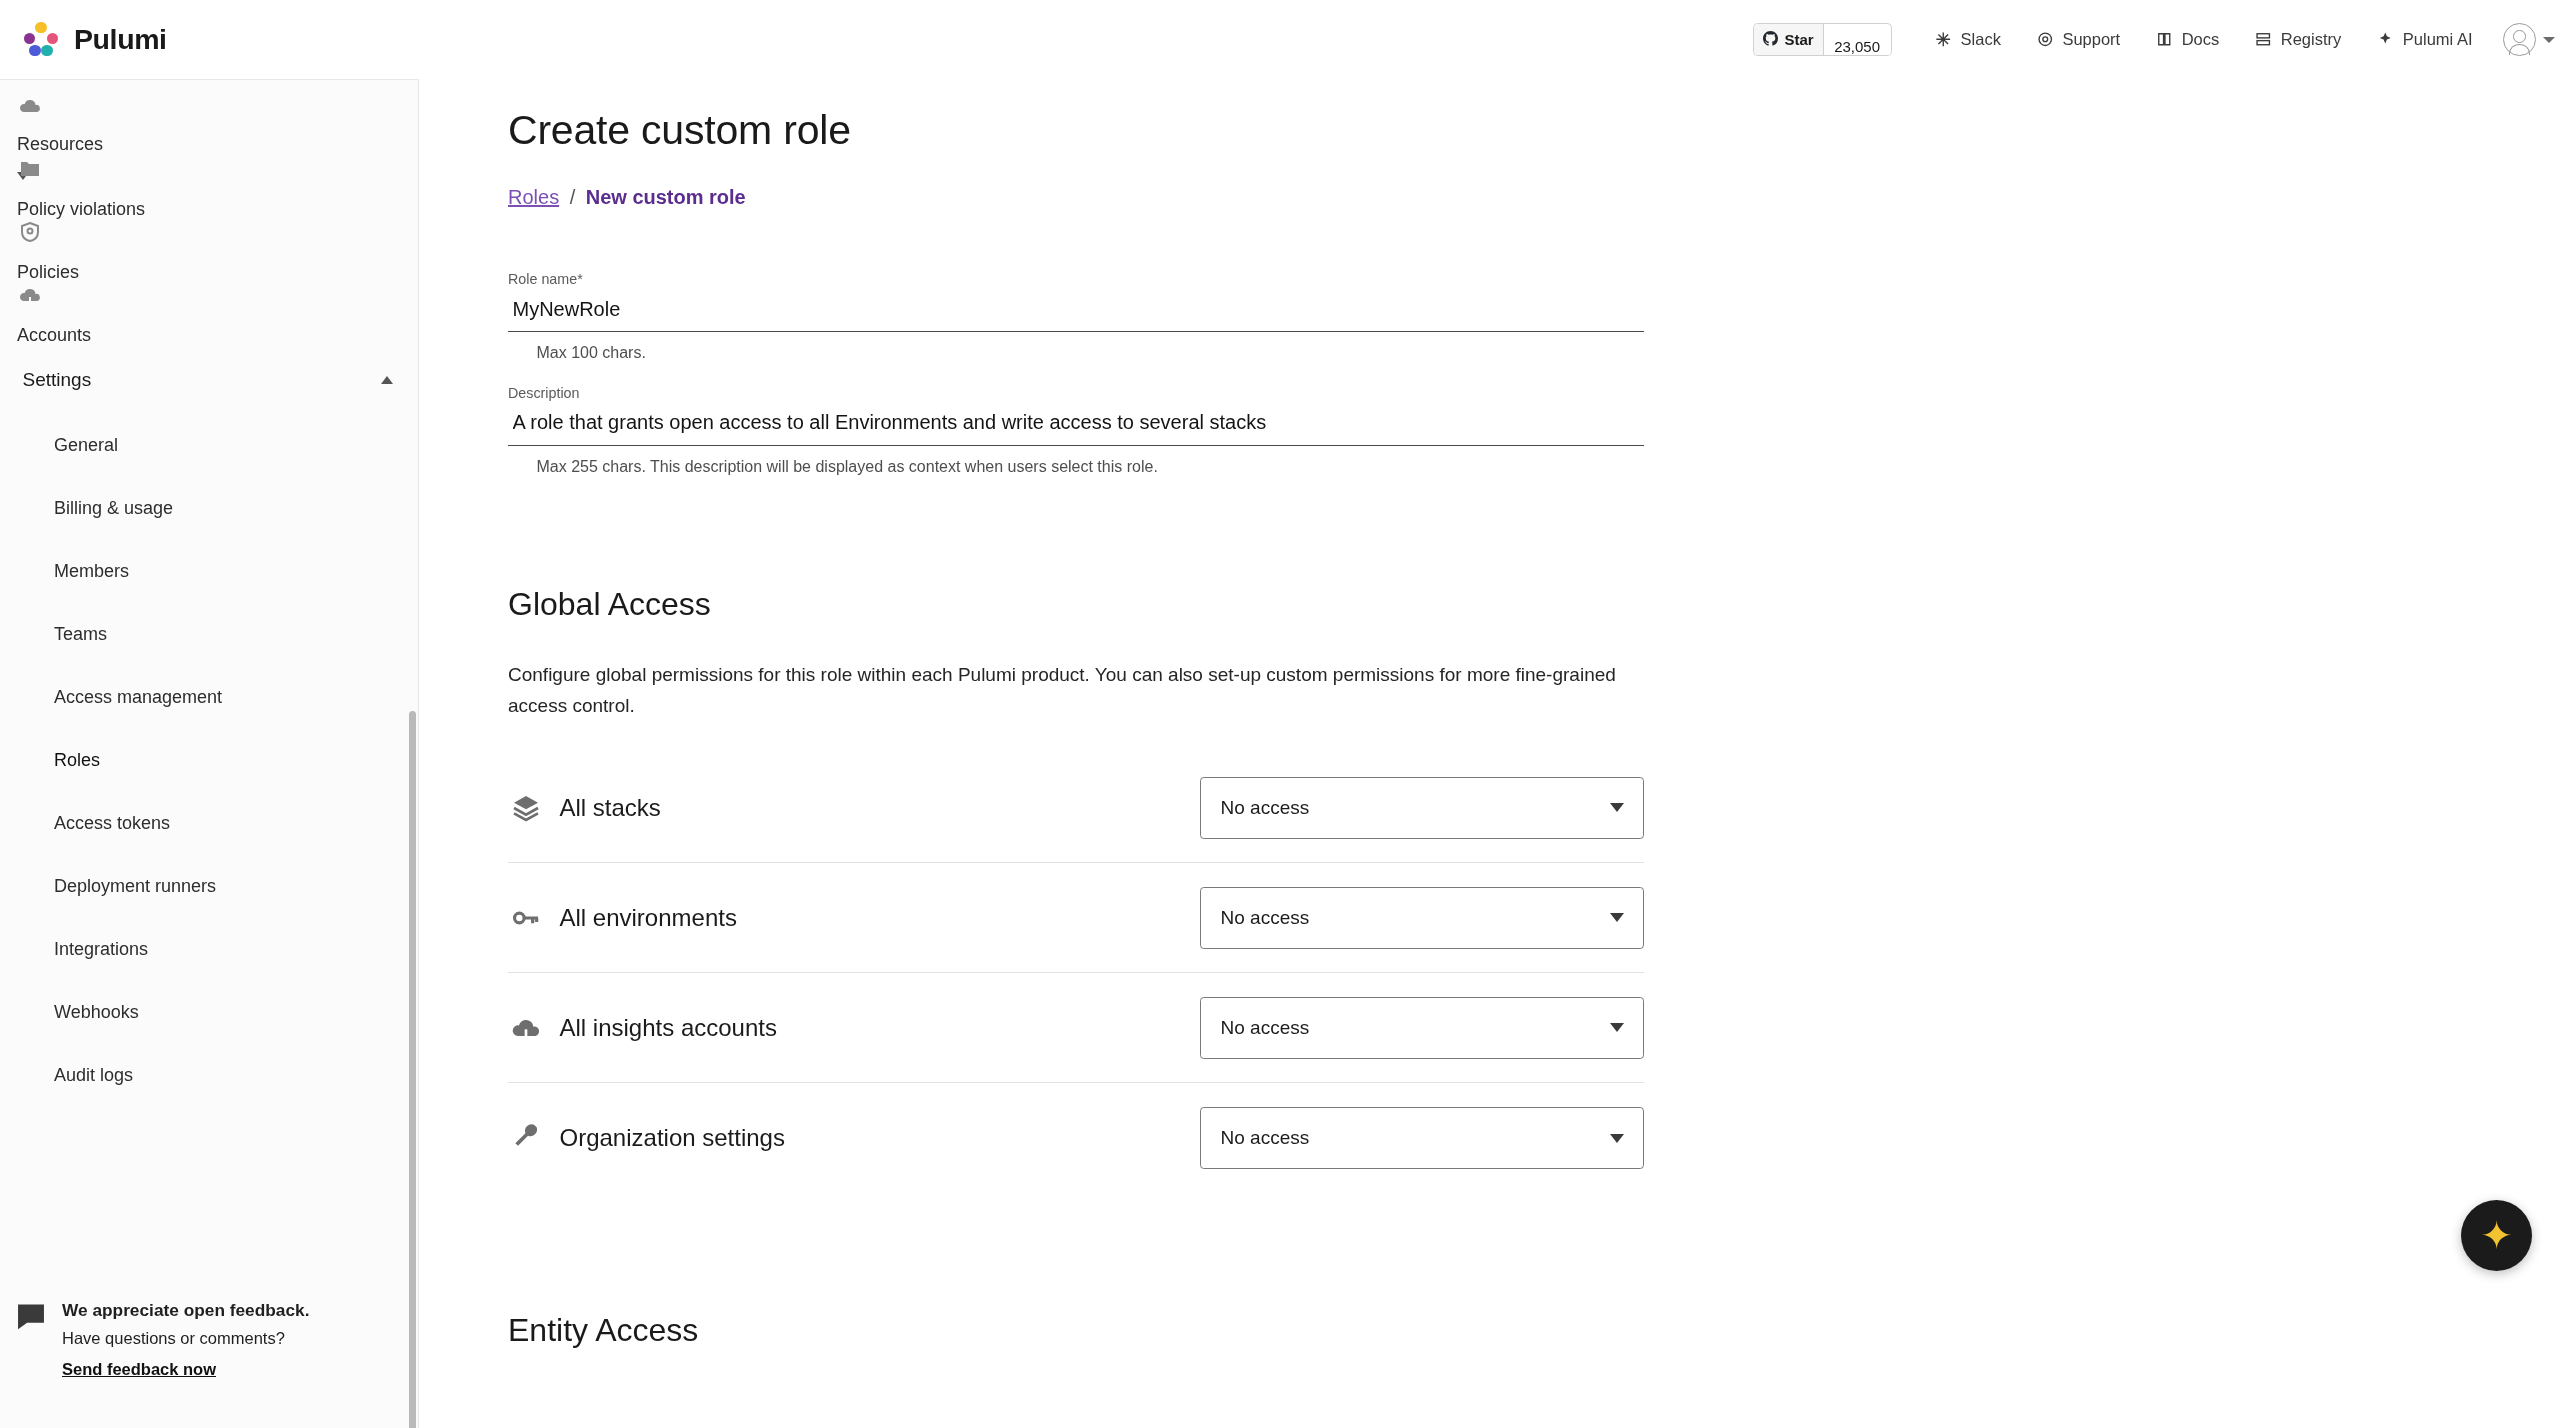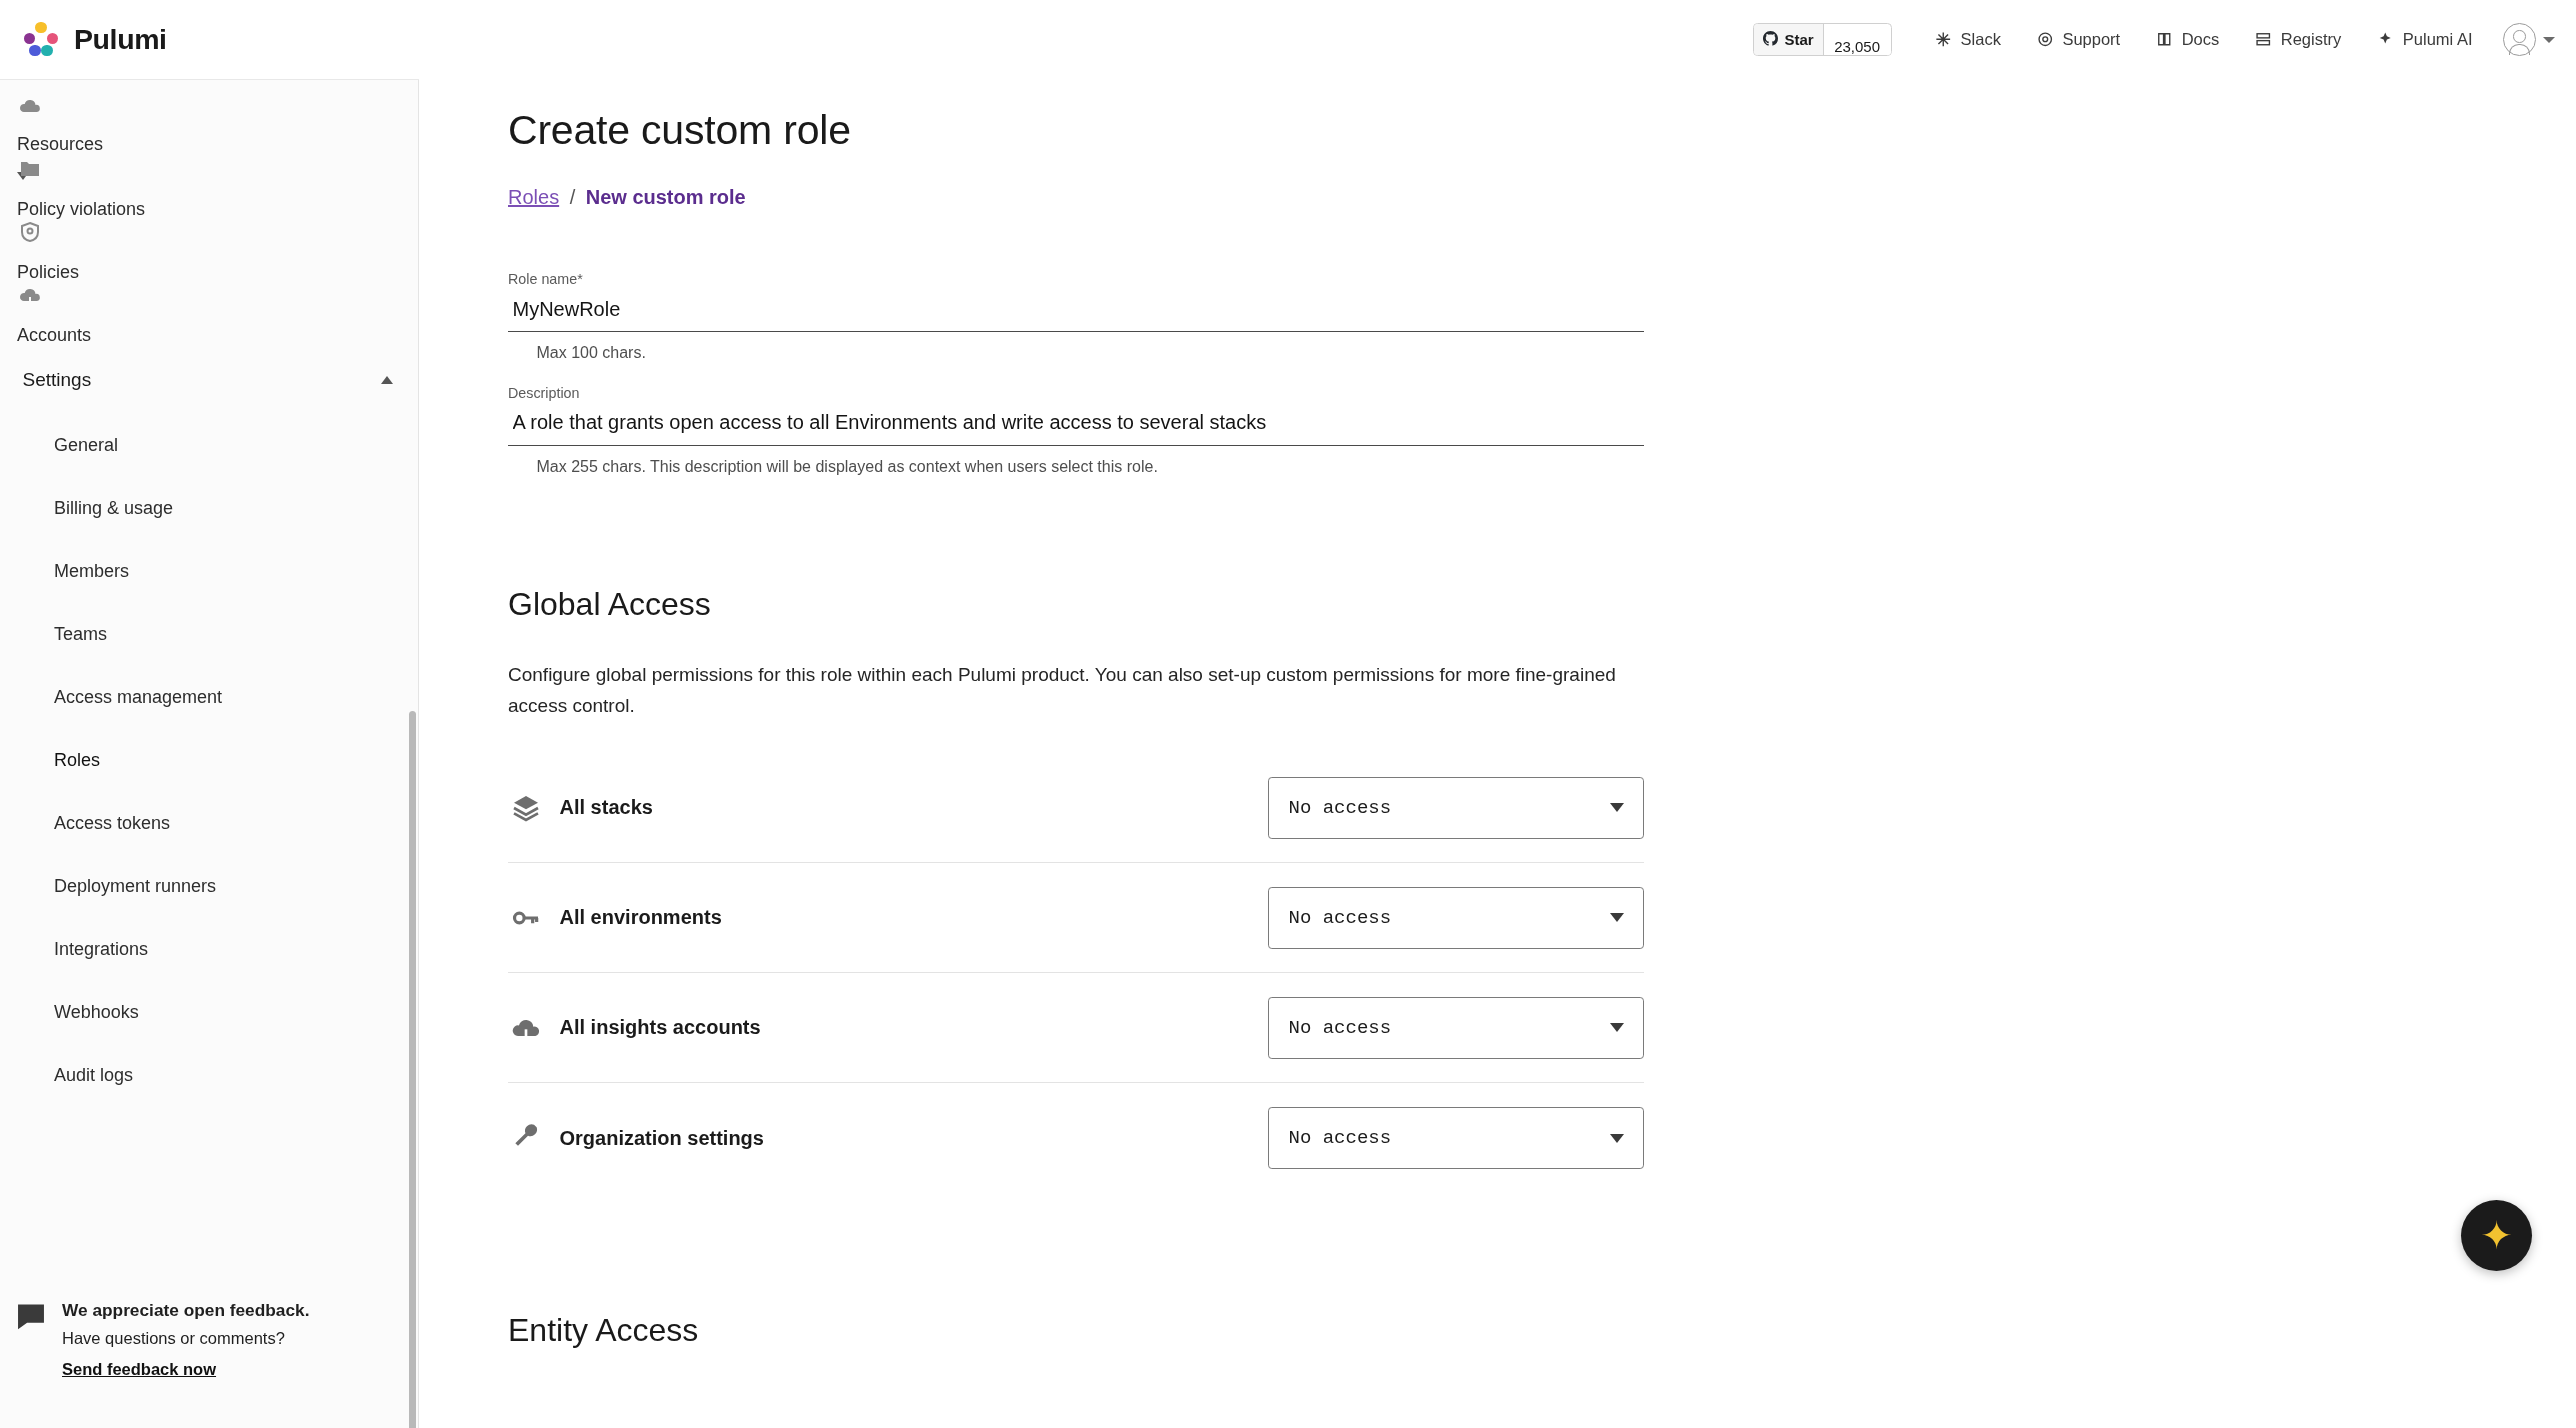--- a/index.html
+++ b/index.html
@@ -117,25 +117,25 @@
   .h2 { font-size: 32px; font-weight: 400; color: #1a1a1a; margin-left: 89px; }
   .para { font-size: 19px; line-height: 1.65; color: #252525; margin-left: 89px; width: 1142px; }
 
   .perm-list { margin-left: 89px; width: 1136px; margin-top: 32px; }
   .perm-row {
     display: flex; align-items: center; height: 110px;
     border-bottom: 0.8px solid #e3e3e3;
   }
   .perm-row:last-child { border-bottom: none; }
   .perm-icon { width: 35px; height: 35px; display: inline-flex; align-items: center; justify-content: center; color: #6e6e6e; margin-right: 16.5px; }
-  .perm-label { font-size: 20px; font-weight: 700; color: #1b1b1b; flex: 1; }
+  .perm-label { font-size: 24px; font-weight: 400; color: #1b1b1b; flex: 1; }
   .select-box {
-    width: 376px; height: 62px; border: 0.8px solid #7a7a7a; border-radius: 3.8px;
+    width: 444px; height: 62px; border: 0.8px solid #7a7a7a; border-radius: 3.8px;
     display: flex; align-items: center; padding: 0 19.5px; background: #fff;
-    font-size: 19px; color: #1c1c1c; font-family: Liberation Mono, monospace;
+    font-size: 19px; color: #1c1c1c;
   }
   .select-box .sv { flex: 1; }
   .select-caret { width: 0; height: 0; border-left: 7.5px solid transparent; border-right: 7.5px solid transparent; border-top: 9px solid #3a3a3a; }
 
   .fab {
     position: absolute; right: 44px; bottom: 150px;
     width: 71px; height: 71px; border-radius: 50%;
     background: #1b1b1b; display: flex; align-items: center; justify-content: center;
     box-shadow: 0 3px 10.5px rgba(0,0,0,0.25);
   }

